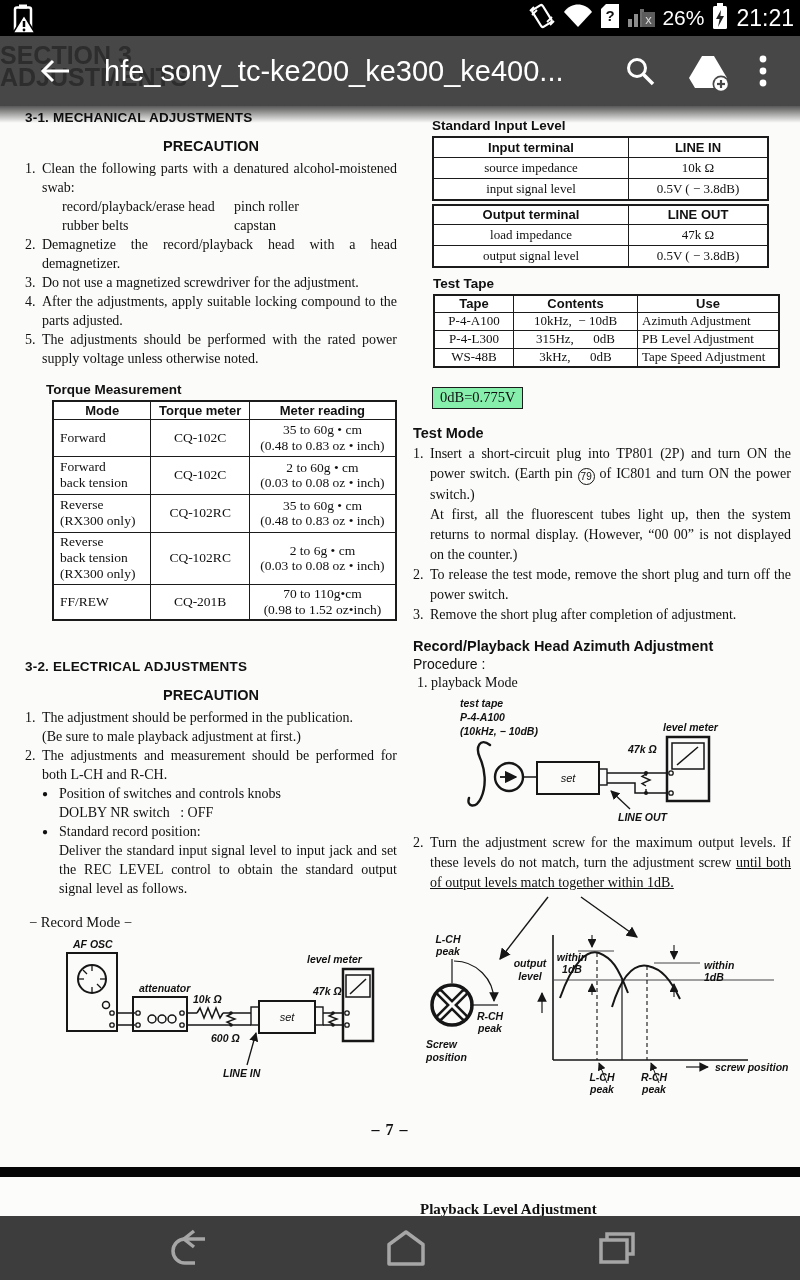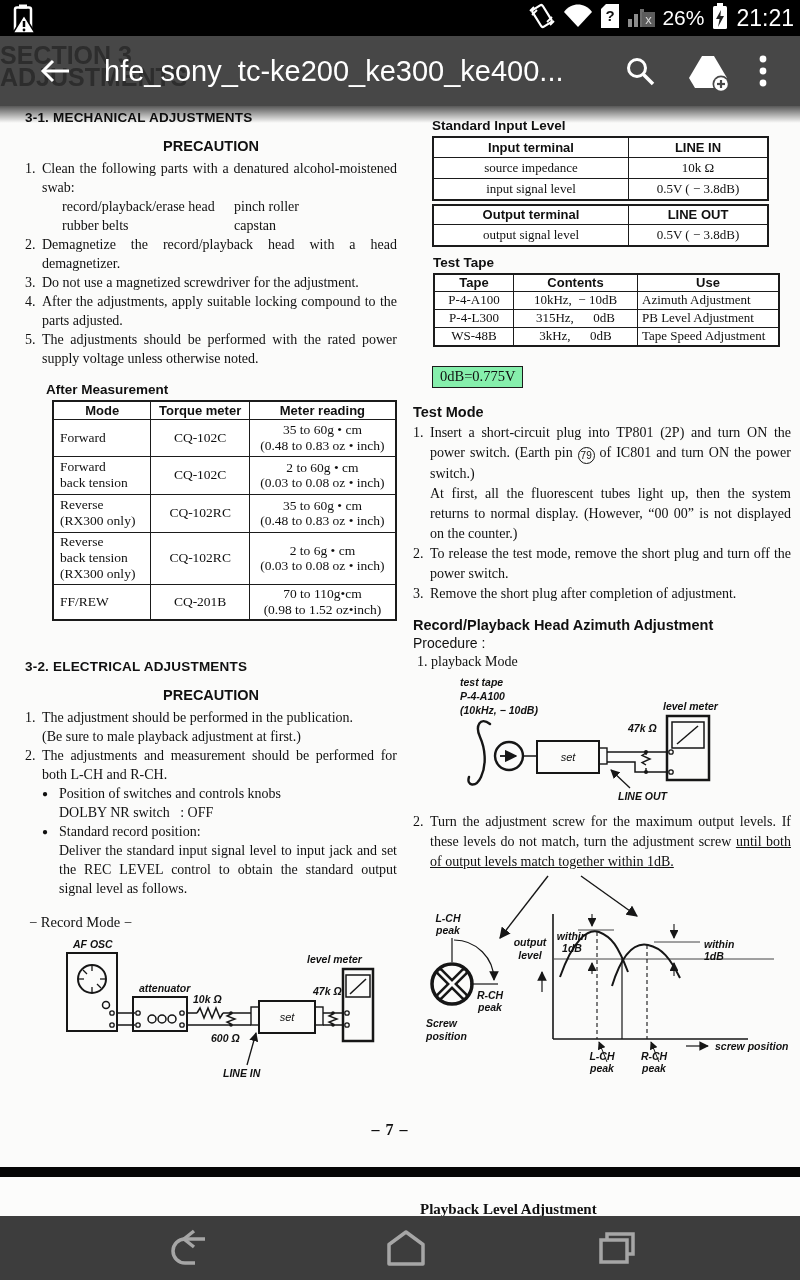--- a/index.html
+++ b/index.html
@@ -199,21 +199,21 @@
       <div class="pitem">
         <span class="pnum">4.</span>
         <div class="pbody">After the adjustments, apply suitable locking compound to the parts adjusted.</div>
       </div>
       <div class="pitem">
         <span class="pnum">5.</span>
         <div class="pbody">The adjustments should be performed with the rated power supply voltage unless otherwise noted.</div>
       </div>
     </div>
 
-    <div class="tbl-label" style="margin-left:21px;margin-top:14px;">After Measurement</div>
+    <div class="tbl-label" style="margin-left:21px;margin-top:14px;">Torque Measurement</div>
     <table class="torque">
       <tbody>
           <tr style="height:18px;">
         <th style="width:93px;">Mode</th>
         <th style="width:95px;">Torque meter</th>
         <th style="width:148px;">Meter reading</th>
       </tr>
       <tr style="height:37px;">
         <td class="mode">Forward</td>
         <td class="meter">CQ-102C</td>
@@ -374,20 +374,24 @@
     </tbody>
       </table>
 
     <table class="rtable">
       <tbody>
           <tr style="height:20px;">
         <th style="width:186px;">Output terminal</th>
         <th style="width:130px;">LINE OUT</th>
       </tr>
       <tr>
+            <td>load impedance</td>
+            <td>47k Ω</td>
+          </tr>
+      <tr>
             <td>output signal level</td>
             <td>0.5V ( − 3.8dB)</td>
           </tr>
     </tbody>
       </table>
 
     <div class="tbl-label" style="margin-left:20px;margin-top:8px;">Test Tape</div>
     <table class="rtable tt" style="margin-left:20px;">
       <tbody>
           <tr style="height:17px;">

